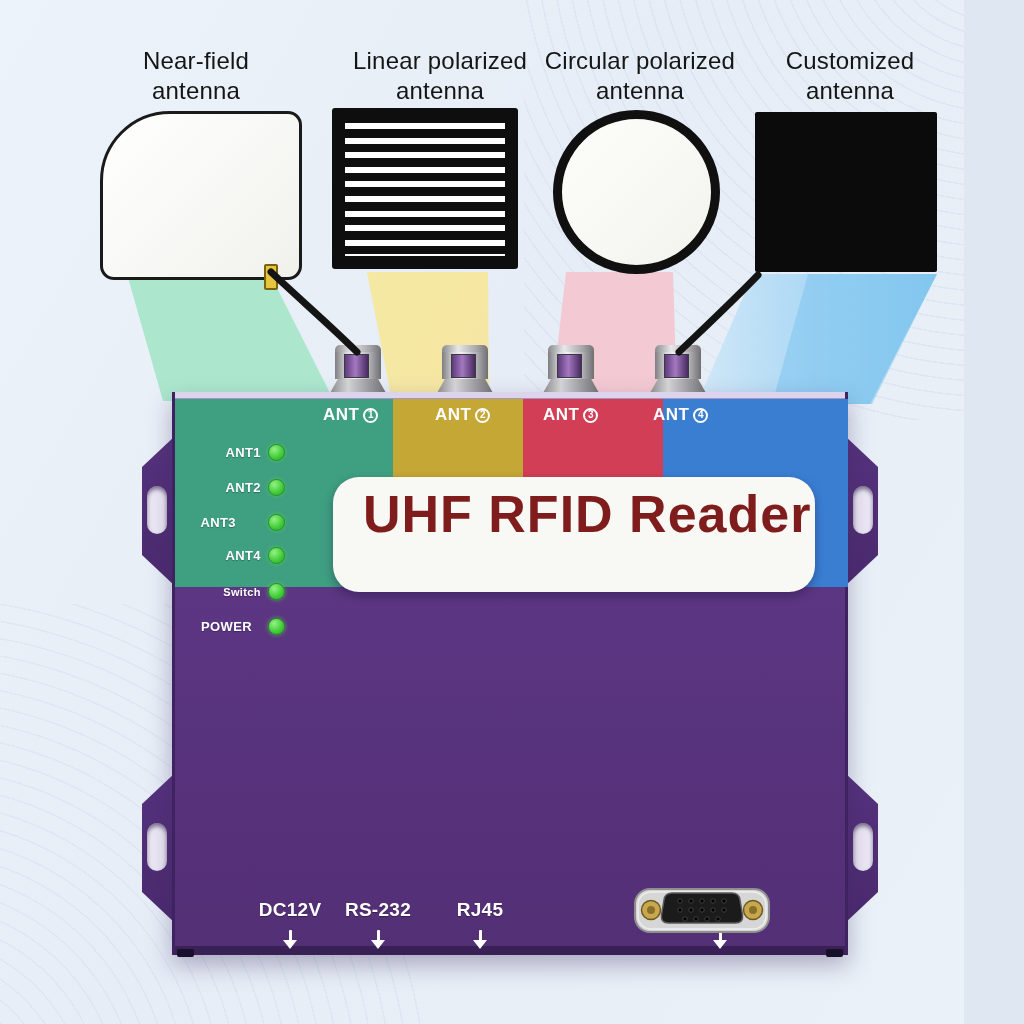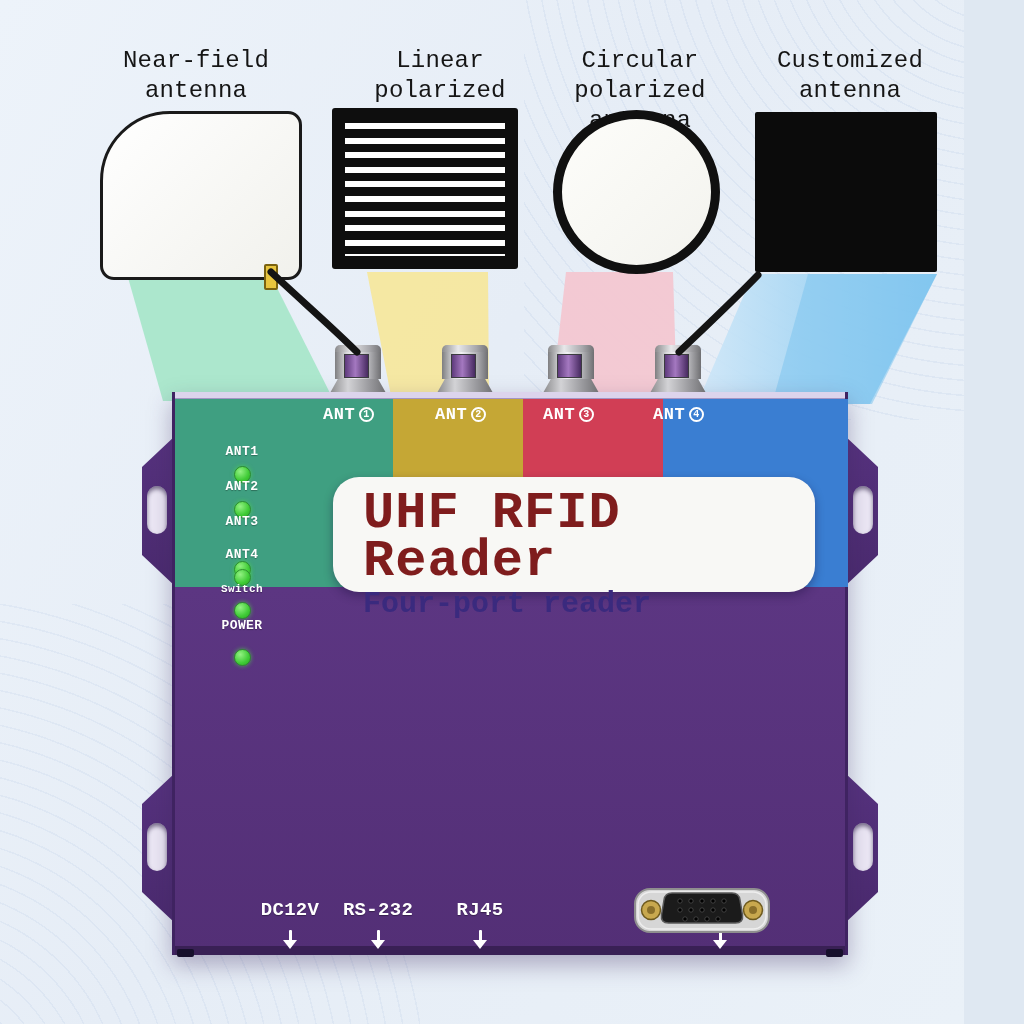--- a/index.html
+++ b/index.html
@@ -1,19 +1,19 @@
 <!DOCTYPE html>
 <html><head>
 <meta charset="utf-8">
 <style>
   html,body{margin:0;padding:0;background:#dfe8f2;}
   .canvas{
     position:relative;width:964px;height:1024px;overflow:hidden;
     background:linear-gradient(120deg,#edf3fa 0%,#e6edf6 45%,#eaf1f8 100%);
-    font-family:Liberation Mono, monospace;
+    font-family:Liberation Sans, sans-serif;
   }
   
   .decor{position:absolute;pointer-events:none;opacity:.55;}
   .decor-tr{right:-120px;top:-140px;width:560px;height:560px;
     background:repeating-radial-gradient(circle at 85% 10%, rgba(176,196,226,.35) 0 1.5px, transparent 1.5px 15px);}
   .decor-bl{left:-140px;bottom:-140px;width:560px;height:560px;
     background:repeating-radial-gradient(circle at 10% 90%, rgba(176,196,226,.32) 0 1.5px, transparent 1.5px 17px);}
   
   .ant-label{position:absolute;top:46px;text-align:center;font-size:24px;line-height:30px;
     color:#151515;white-space:pre-line;letter-spacing:.2px;}
@@ -59,21 +59,21 @@
   .sma-window{position:absolute;left:9px;right:12px;top:2px;height:22px;border:1px solid #3c3c40;
     background:linear-gradient(90deg,#5e3a7c,#a478c0 45%,#472a60);}
   .sma-base{height:14px;margin:0 -5px;clip-path:polygon(14% 0,86% 0,100% 100%,0 100%);
     background:linear-gradient(90deg,#8a8a8c,#d3d3d6 32%,#9a9a9e 70%,#707073);}
   
   .port-label{position:absolute;top:13px;display:flex;align-items:center;gap:4px;color:#fff;
     font-size:17px;font-weight:bold;letter-spacing:.5px;z-index:2;}
   .num-circle{display:inline-flex;align-items:center;justify-content:center;width:15px;height:15px;
     border:2px solid #fff;border-radius:50%;font-size:10px;font-weight:bold;box-sizing:border-box;line-height:1;}
   
-  .led-row{position:absolute;left:24px;width:86px;display:flex;align-items:center;justify-content:flex-end;gap:7px;z-index:2;flex-direction:column;}
+  .led-row{position:absolute;left:24px;width:86px;display:flex;align-items:center;justify-content:flex-end;gap:7px;z-index:2;}
   .led-row .lbl{color:#fff;font-size:13px;font-weight:bold;letter-spacing:.4px;text-shadow:0 1px 1px rgba(0,0,0,.3);}
   .led-row.small .lbl{font-size:11px;}
   .led-dot{width:15px;height:15px;border-radius:50%;flex:0 0 auto;
     background:radial-gradient(circle at 35% 30%,#93f283,#3fcb36 60%,#2da626);border:1px solid #2d8f2d;
     box-shadow:0 0 4px rgba(80,220,70,.7);}
   
   .title-card{position:absolute;left:158px;top:85px;width:482px;height:115px;border-radius:26px;
     background:#f8f8f5;box-shadow:0 4px 10px rgba(25,15,60,.38);padding:13px 0 0 30px;box-sizing:border-box;z-index:5;}
   .title-main{font-size:52px;line-height:48px;font-weight:bold;color:#7f1d1d;letter-spacing:1px;}
   .title-sub{font-size:30px;line-height:36px;color:#3a2a7e;font-weight:600;}
@@ -224,21 +224,20 @@
         <span class="lbl">Switch</span>
         <span class="led-dot"></span>
       </div>
       <div class="led-row" style="top:226px;gap:16px;">
         <span class="lbl">POWER</span>
         <span class="led-dot"></span>
       </div>
 
       <div class="title-card">
         <div class="title-main">UHF RFID Reader</div>
-        <div class="title-sub">Four-port reader</div>
       </div>
 
       <div class="bport" style="left:67px;">DC12V</div>
       <div class="down-arrow" style="left:108px;">
           <span class="stem"></span>
           <span class="head"></span>
         </div>
       <div class="bport" style="left:155px;">RS-232</div>
       <div class="down-arrow" style="left:196px;">
           <span class="stem"></span>

